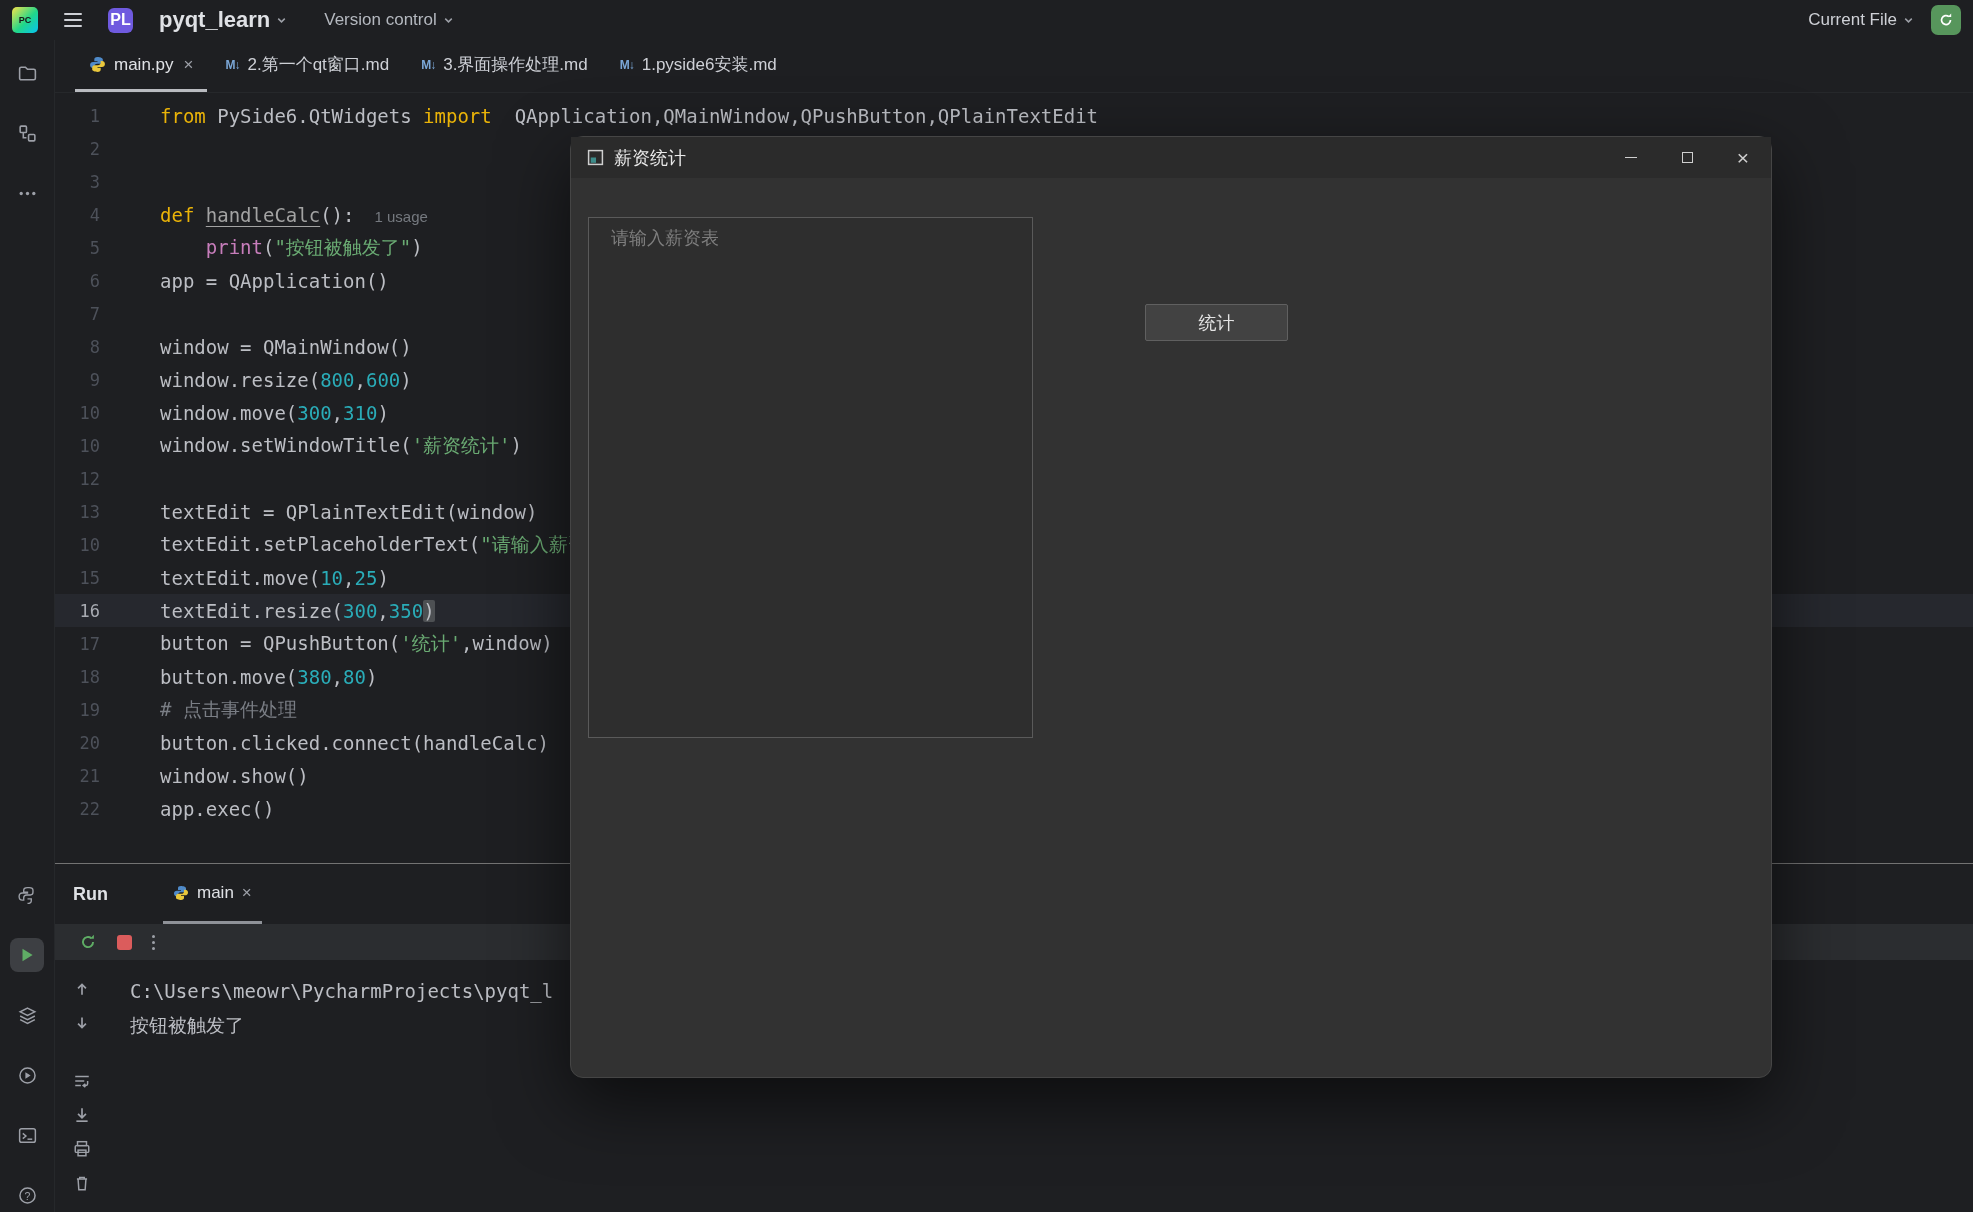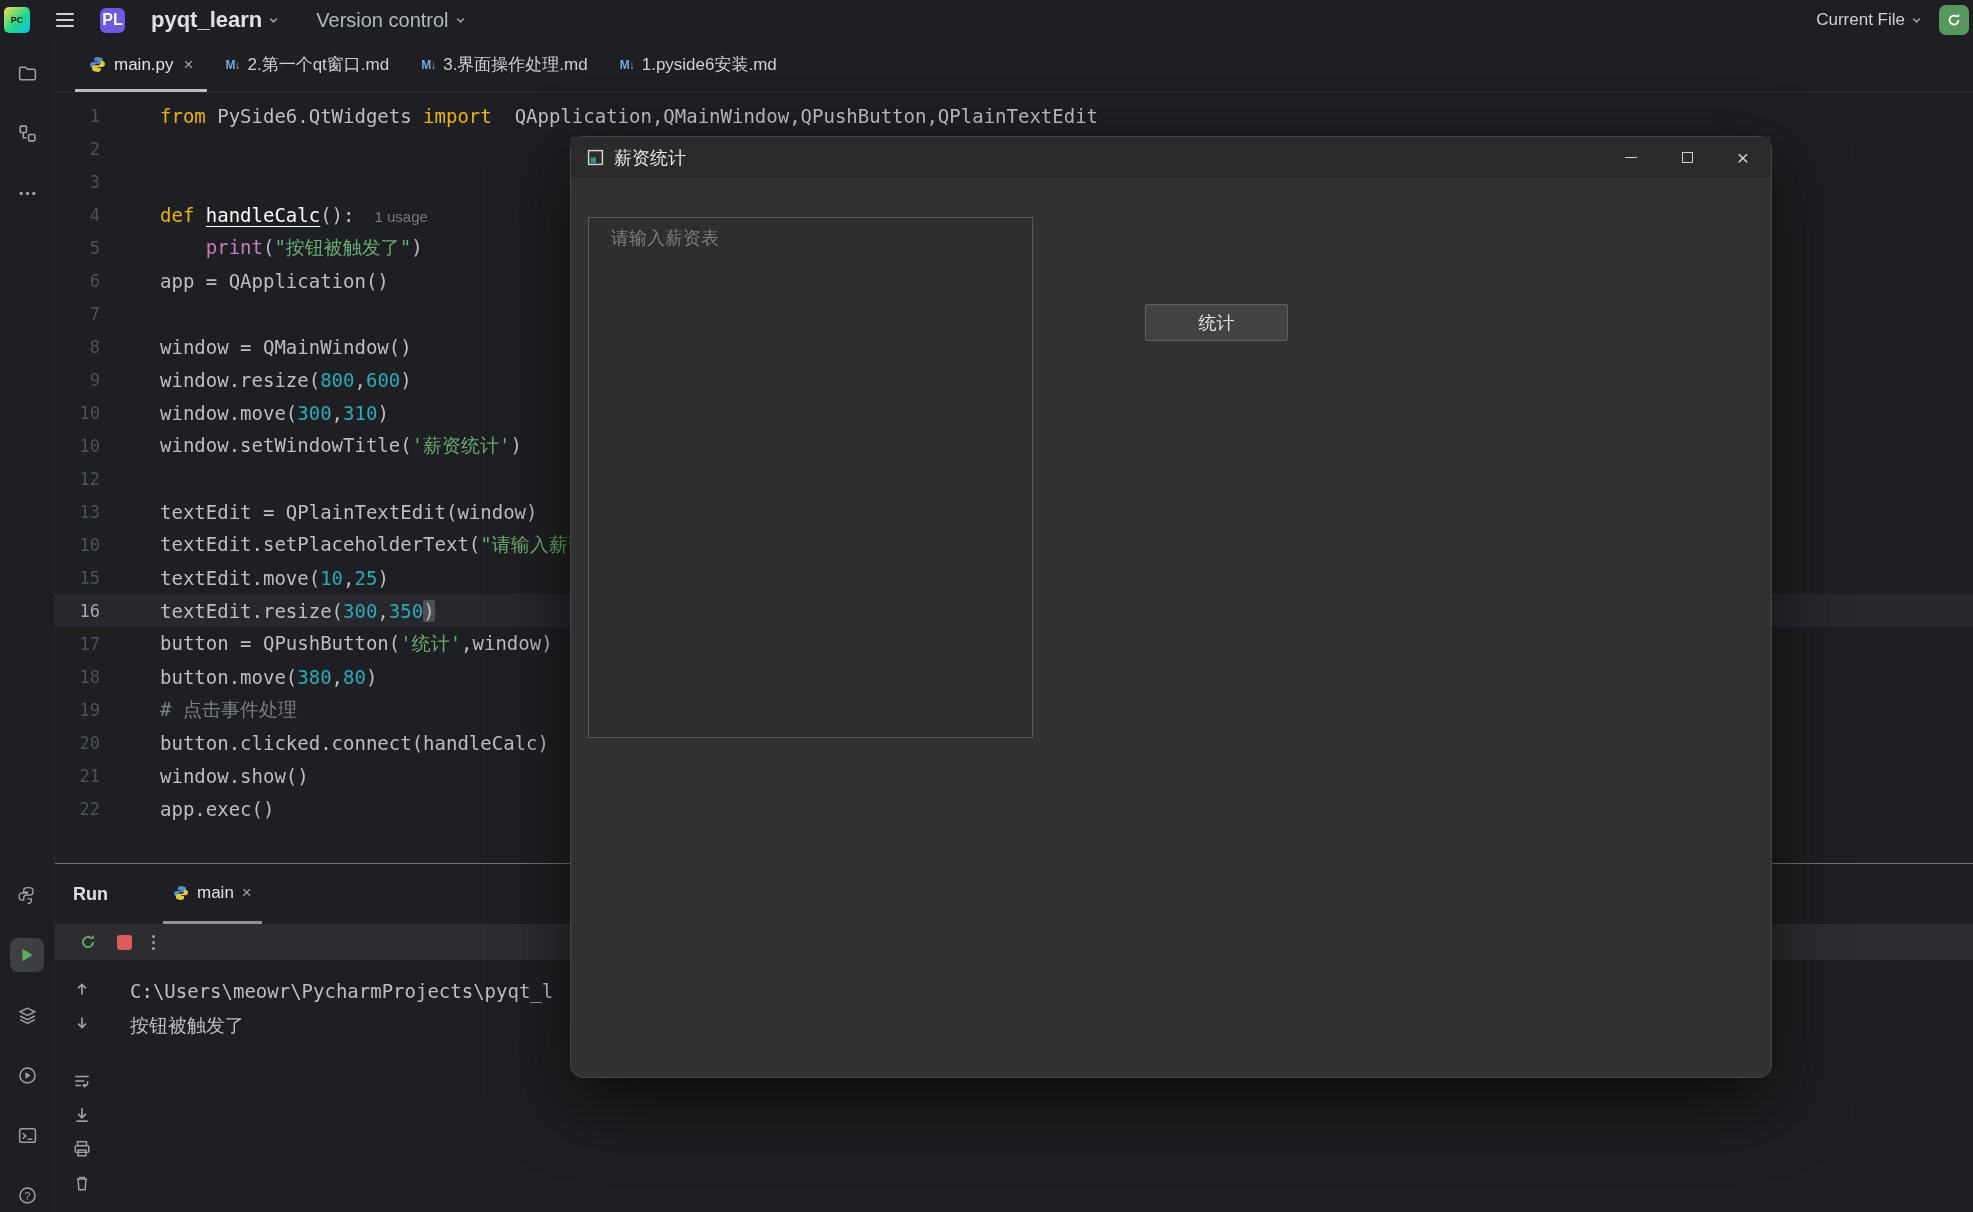--- a/index.html
+++ b/index.html
@@ -3,29 +3,29 @@
 <meta charset="utf-8">
 <style>
   * { box-sizing: border-box; margin: 0; padding: 0; }
   html,body { background:#000; }
   .ide {
     position: relative; width: 1973px; height: 1212px;
     background:#1e1f22; overflow:hidden;
     font-family:"Liberation Sans", sans-serif; color:#ced0d6;
   }
   
-  .topbar { height:40px; display:flex; align-items:center; padding:0 4px; gap:26px; background:#1e1f22; }
+  .topbar { height:40px; display:flex; align-items:center; padding:0 12px; gap:26px; background:#1e1f22; }
   .logo { width:26px; height:26px; border-radius:5px; background:linear-gradient(135deg,#f7e14a 0%,#21d789 55%,#07c3f2 100%);
           display:flex; align-items:center; justify-content:center; font-size:9px; font-weight:bold; color:#15161a; }
   .hamburger { width:18px; display:flex; flex-direction:column; gap:4px; cursor:pointer; }
   .hamburger i { height:2px; background:#ced0d6; border-radius:1px; }
   .proj-badge { width:25px; height:25px; border-radius:6px; background:#6f5adf; color:#fff; font-size:16px; font-weight:bold;
                 display:flex; align-items:center; justify-content:center; }
   .proj-name { font-size:22px; font-weight:600; color:#dfe1e5; display:flex; align-items:center; gap:5px; }
-  .vc { font-size:20px; color:#b4b8bf; display:flex; align-items:center; gap:5px; margin-left:10px;}
+  .vc { font-size:17px; color:#b4b8bf; display:flex; align-items:center; gap:5px; margin-left:10px;}
   .topbar-right { margin-left:auto; display:flex; align-items:center; gap:16px; }
   .current-file { font-size:17px; color:#ced0d6; display:flex; align-items:center; gap:5px; }
   .green-icon { width:30px; height:30px; border-radius:7px; background:#57965c; display:flex; align-items:center; justify-content:center; }
   .chev { display:inline-block; }
 
   
   .main-row { display:flex; height:1172px; }
   .toolbar-left { width:55px; flex:none; display:flex; flex-direction:column; align-items:center; padding-top:16px; border-right:1px solid #26282b; }
   .tw-icon { width:34px; height:34px; display:flex; align-items:center; justify-content:center; margin-bottom:26px; border-radius:8px; }
   .tw-icon.active { background:#3d3f43; }
@@ -40,21 +40,21 @@
   .md-badge { font-size:12px; font-weight:bold; color:#7ba7d7; letter-spacing:-1px; }
 
   
   .editor { height:770px; padding-top:6px; overflow:hidden; position:relative; }
   .code-line { height:33px; display:flex; align-items:center; font-family:"DejaVu Sans Mono", monospace; font-size:19px; }
   .code-line.current { background:#26282e; }
   .gutter { width:45px; flex:none; text-align:right; color:#4d515a; font-size:17px; }
   .current .gutter { color:#a8abb2; }
   .code { padding-left:60px; white-space:pre; color:#bcbec4; }
   .tok-kw { color:#eab308; }
-  .tok-fn { color:#ffffff; text-decoration:underline; text-underline-offset:4px; }
+  .tok-fn { color:#a3a3a3; text-decoration:underline; text-underline-offset:4px; }
   .tok-str { color:#6aab73; }
   .tok-num { color:#2aacb8; }
   .tok-com { color:#7a7e85; }
   .tok-plain { color:#bcbec4; }
   .tok-builtin { color:#c77dbb; }
   .tok-match { background:#4d5053; border-radius:2px; }
   .tok-hint { font-family:"Liberation Sans", sans-serif; font-size:15px; color:#75797f; margin-left:20px; }
 
   
   .run-panel { height:349px; border-top:1px solid #737373; display:flex; flex-direction:column; }

